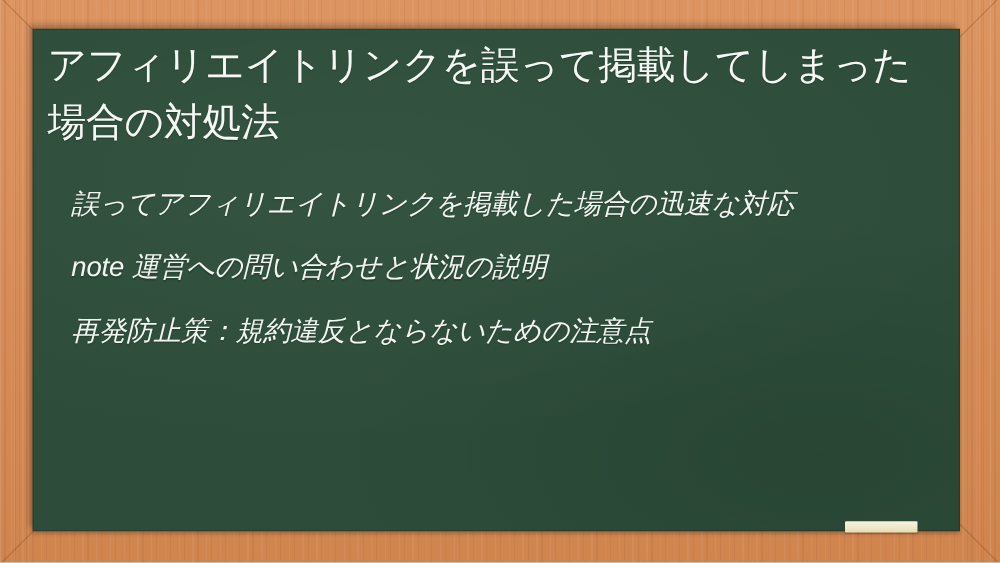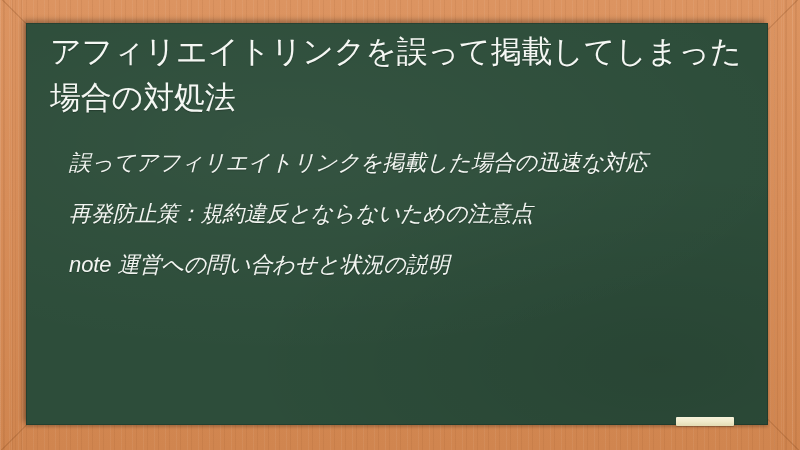--- a/index.html
+++ b/index.html
@@ -106,21 +106,20 @@
       radial-gradient(ellipse 120% 90% at 35% 30%, rgba(255,255,255,0.035), rgba(0,0,0,0) 60%),
       radial-gradient(ellipse 80% 70% at 85% 85%, rgba(0,0,0,0.10), rgba(0,0,0,0) 70%);
     pointer-events: none;
   }
 
   
   .board-content {
     position: absolute;
     inset: 0;
     padding: 0;
-    margin-left: 12px;
   }
 
   .title {
     position: absolute;
     left: 12px;
     top: 6px;
     width: 718px;
     color: #f4f7f3;
     font-size: 31px;
     line-height: 46px;
@@ -177,22 +176,22 @@
     <div class="mitre br"></div>
   </div>
 
   <div class="board">
     <div class="board-content">
 
       <div class="title">アフィリエイトリンクを誤って掲載してしまった場合の対処法</div>
 
       <ul class="topics">
         <li class="topic">誤ってアフィリエイトリンクを掲載した場合の迅速な対応</li>
+        <li class="topic">note 運営への問い合わせと状況の説明</li>
         <li class="topic">再発防止策：規約違反とならないための注意点</li>
-        <li class="topic">note 運営への問い合わせと状況の説明</li>
       </ul>
 
     </div>
 
     <div class="chalk"></div>
   </div>
 
 </div>
 
 </body></html>

